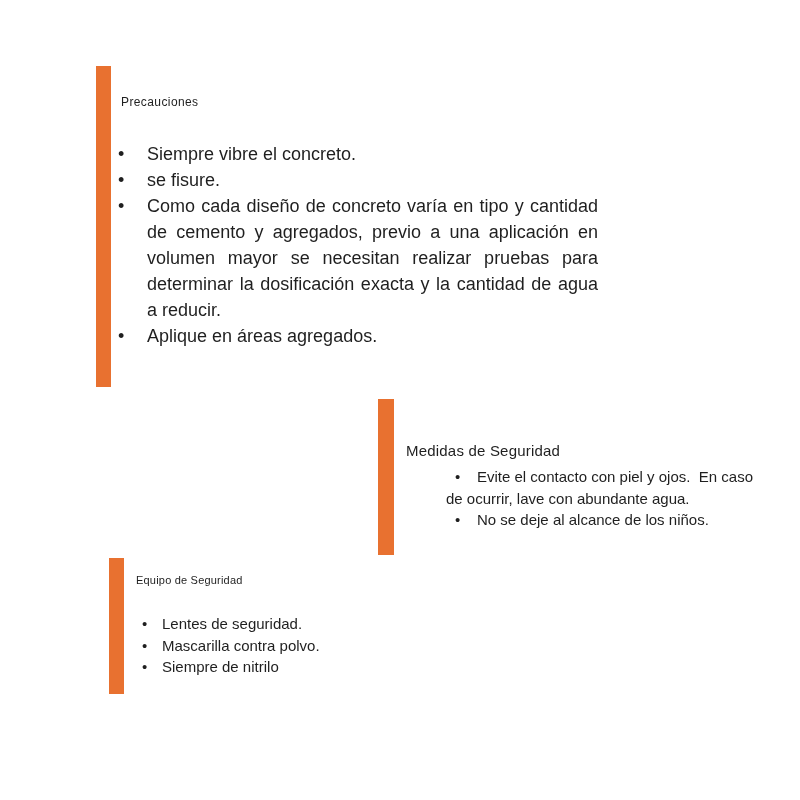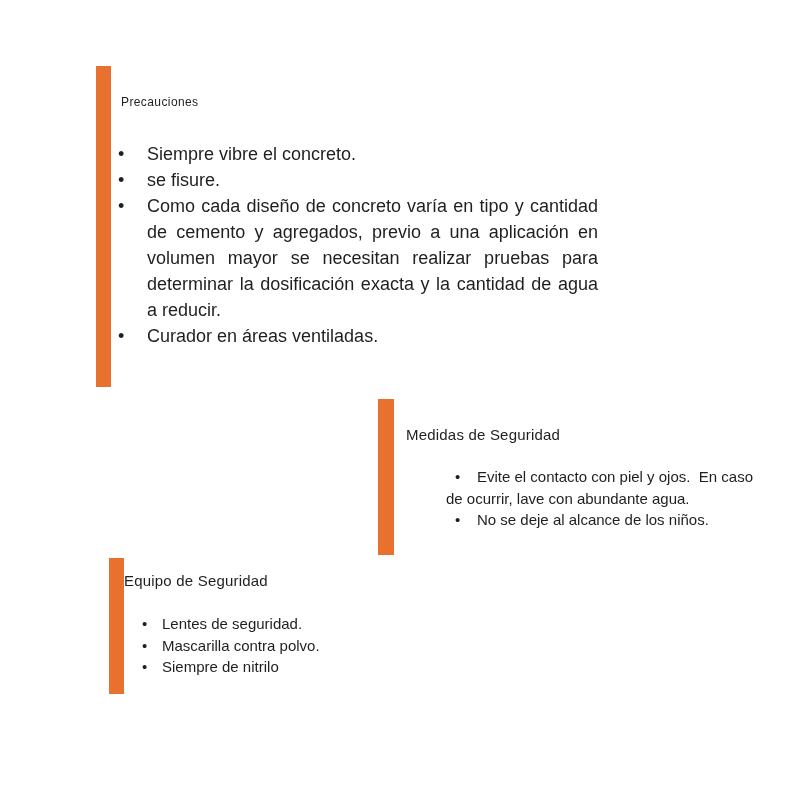--- a/index.html
+++ b/index.html
@@ -12,22 +12,22 @@
   }
   .page { position: absolute; left: 0; top: 0; width: 800px; height: 800px; background: #ffffff; }
 
   .bar { position: absolute; }
   #bar1 { left: 96px;  top: 66px;  width: 15px; height: 321px; }
   #bar2 { left: 378px; top: 399px; width: 16px; height: 156px; }
   #bar3 { left: 109px; top: 558px; width: 15px; height: 136px; }
 
   .title { position: absolute; white-space: pre; }
   #title1 { left: 121px; top: 89px;  font-size: 12px; line-height: 26px; letter-spacing: 0.4px; }
-  #title2 { left: 406px; top: 424px; font-size: 15px; line-height: 21px; letter-spacing: 0.2px; }
-  #title3 { left: 124px; top: 570px; font-size: 15px; line-height: 21px; letter-spacing: 0.2px; text-align: center; }
+  #title2 { left: 406px; top: 440px; font-size: 15px; line-height: 21px; letter-spacing: 0.2px; }
+  #title3 { left: 136px; top: 570px; font-size: 11px; line-height: 21px; letter-spacing: 0.2px; text-align: center; }
 
   
   #list1 { position: absolute; left: 118px; top: 141px; font-size: 18px; }
   #list1 .row { display: flex; }
   #list1 .marker { flex: none; width: 29px; line-height: 26px; }
   #list1 .txt { width: 451px; }
   #list1 .line { line-height: 26px; }
   #list1 .line.j { text-align: justify; text-align-last: justify; }
 
   
@@ -67,21 +67,21 @@
           <div class="line j">Como cada diseño de concreto varía en tipo y cantidad</div>
           <div class="line j">de cemento y agregados, previo a una aplicación en</div>
           <div class="line j">volumen mayor se necesitan realizar pruebas para</div>
           <div class="line j">determinar la dosificación exacta y la cantidad de agua</div>
           <div class="line">a reducir.</div>
         </div>
       </div>
       <div class="row">
         <span class="marker">•</span>
         <div class="txt">
-          <div class="line">Curador en áreas ventiladas.</div>
+          <div class="line">Aplique en áreas agregados.</div>
         </div>
       </div>
     </div>
 
   <div class="bar" id="bar2" style="background: rgb(232, 113, 48);"></div>
   <div class="title" id="title2">Medidas de Seguridad</div>
   <div id="body2">
       <div class="line"><span class="blt">•</span>Evite el contacto con piel y ojos.  En caso</div>
       <div class="line">de ocurrir, lave con abundante agua.</div>
       <div class="line"><span class="blt">•</span>No se deje al alcance de los niños.</div>

